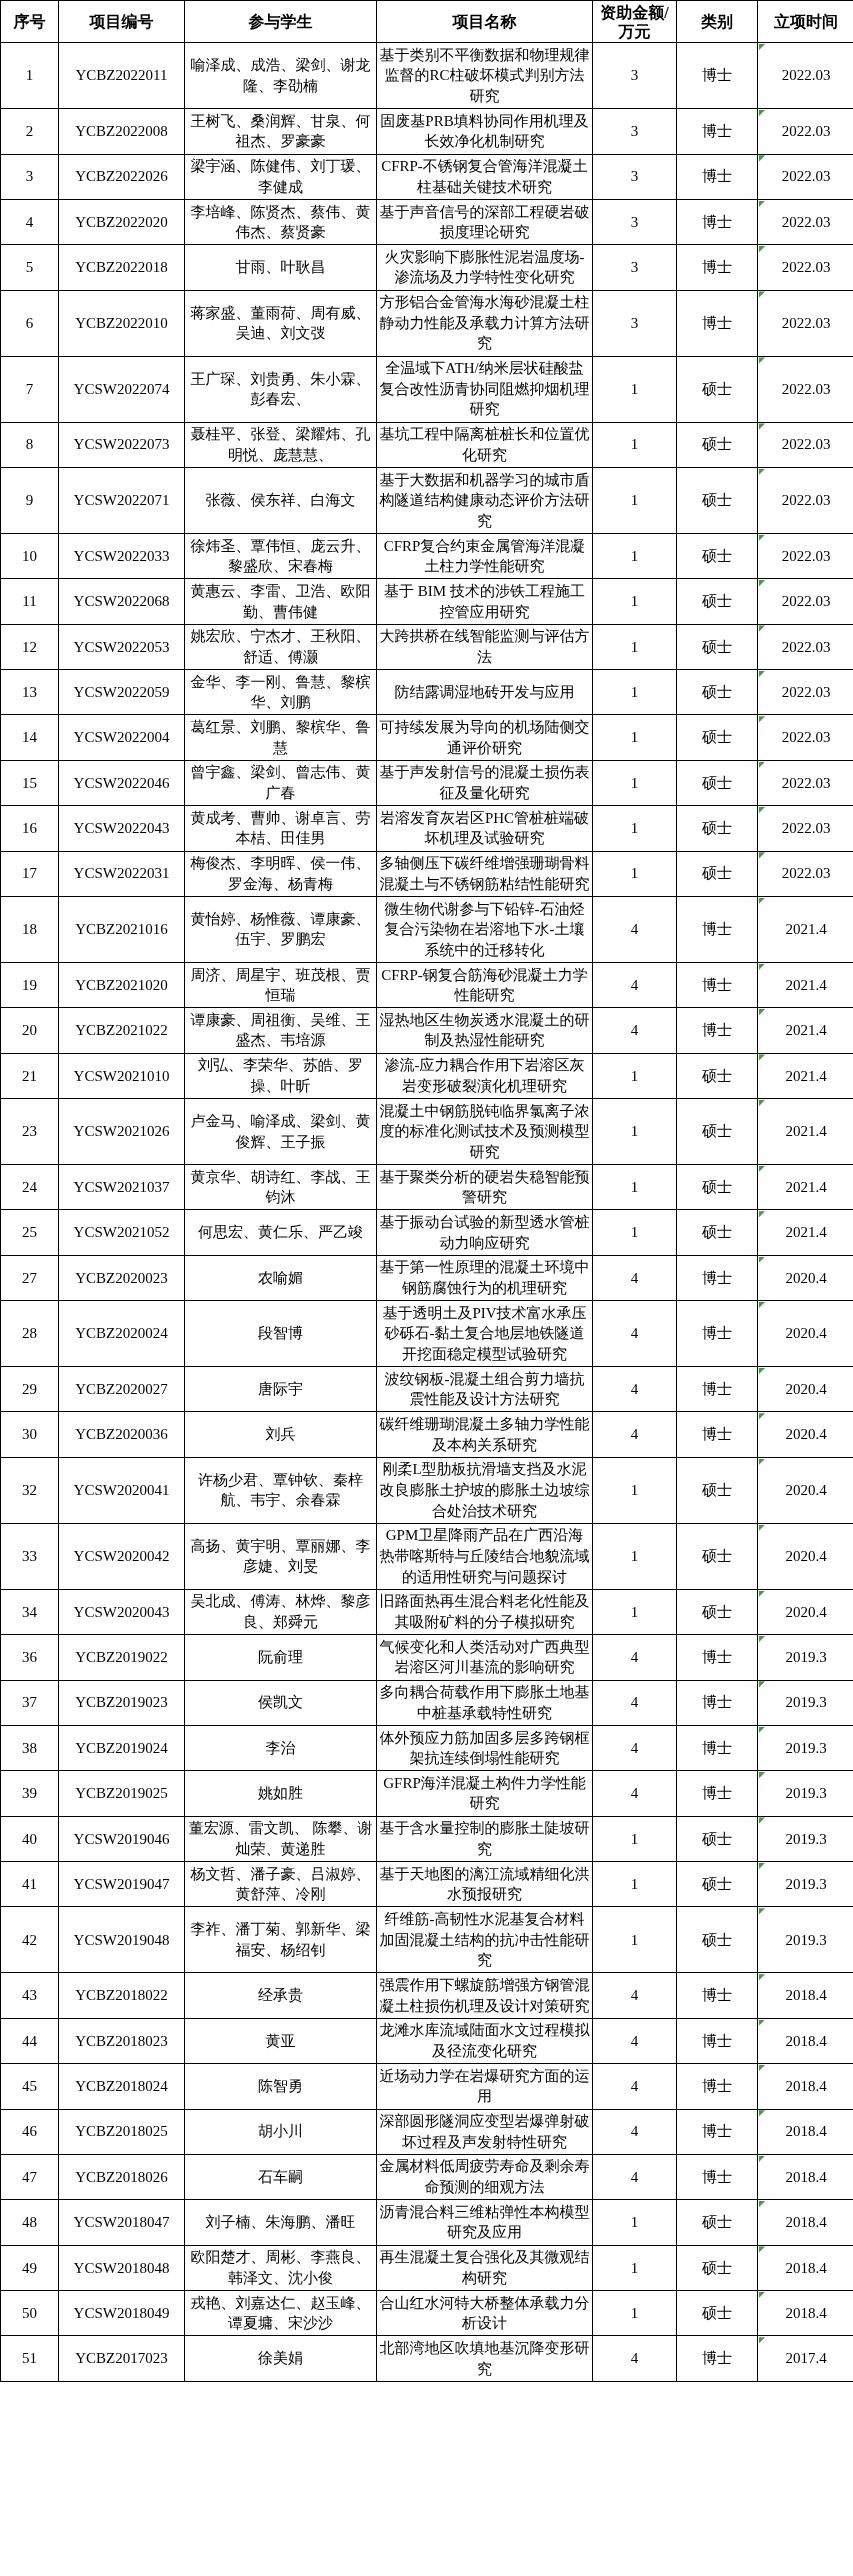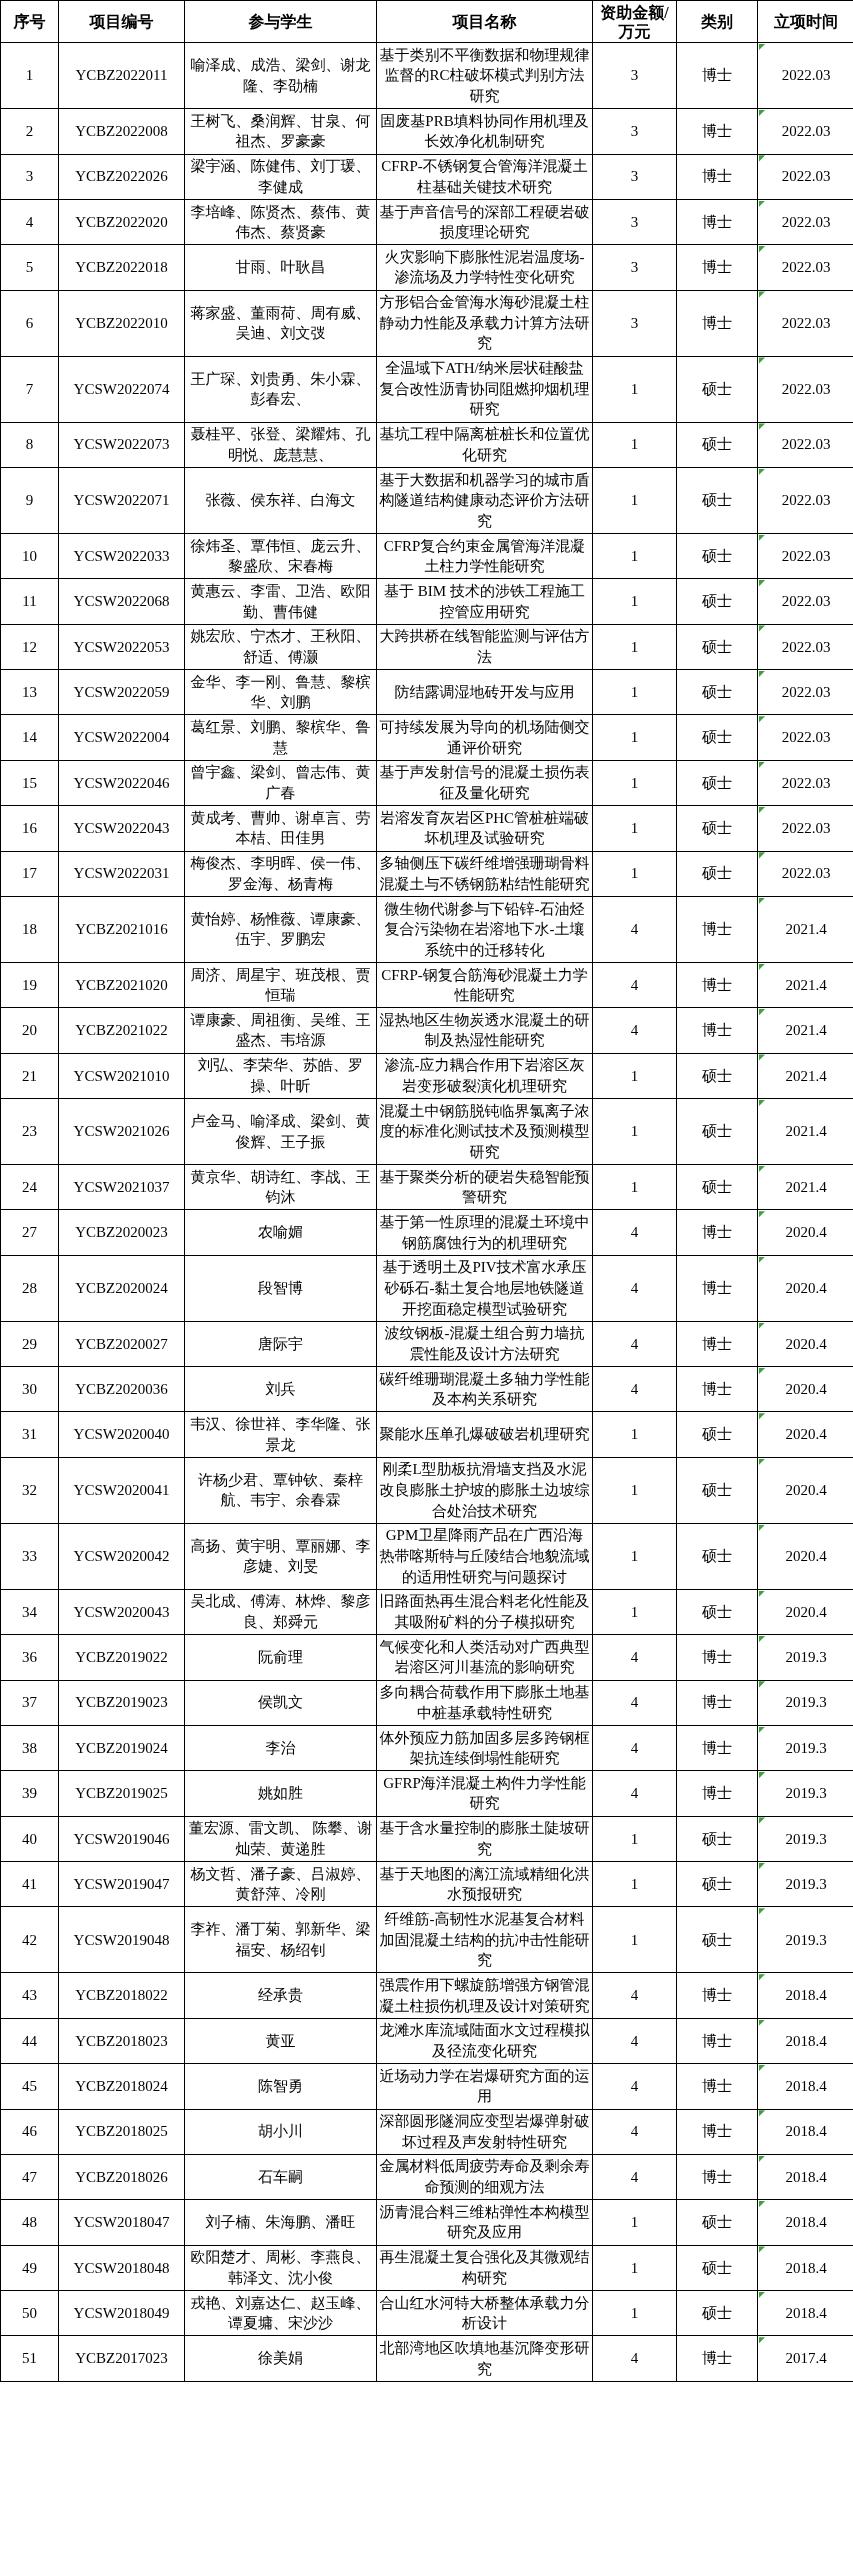--- a/index.html
+++ b/index.html
@@ -247,20 +247,29 @@
       <tr data-name="table-row">
         <td data-name="cell-no">24</td>
         <td data-name="cell-code">YCSW2021037</td>
         <td data-name="cell-students">黄京华、胡诗红、李战、王钧沐</td>
         <td data-name="cell-title">基于聚类分析的硬岩失稳智能预警研究</td>
         <td data-name="cell-amount">1</td>
         <td data-name="cell-category">硕士</td>
         <td data-name="cell-date"><span class="corner" data-name="green-corner-marker-icon" style="background: rgb(58, 163, 58);"></span><span data-name="date-text">2021.4</span></td>
       </tr>
       <tr data-name="table-row">
+        <td data-name="cell-no">25</td>
+        <td data-name="cell-code">YCSW2021052</td>
+        <td data-name="cell-students">何思宏、黄仁乐、严乙竣</td>
+        <td data-name="cell-title">基于振动台试验的新型透水管桩动力响应研究</td>
+        <td data-name="cell-amount">1</td>
+        <td data-name="cell-category">硕士</td>
+        <td data-name="cell-date"><span class="corner" data-name="green-corner-marker-icon" style="background: rgb(58, 163, 58);"></span><span data-name="date-text">2021.4</span></td>
+      </tr>
+      <tr data-name="table-row">
         <td data-name="cell-no">27</td>
         <td data-name="cell-code">YCBZ2020023</td>
         <td data-name="cell-students">农喻媚</td>
         <td data-name="cell-title">基于第一性原理的混凝土环境中钢筋腐蚀行为的机理研究</td>
         <td data-name="cell-amount">4</td>
         <td data-name="cell-category">博士</td>
         <td data-name="cell-date"><span class="corner" data-name="green-corner-marker-icon" style="background: rgb(58, 163, 58);"></span><span data-name="date-text">2020.4</span></td>
       </tr>
       <tr data-name="table-row">
         <td data-name="cell-no">28</td>
@@ -280,29 +289,20 @@
         <td data-name="cell-category">博士</td>
         <td data-name="cell-date"><span class="corner" data-name="green-corner-marker-icon" style="background: rgb(58, 163, 58);"></span><span data-name="date-text">2020.4</span></td>
       </tr>
       <tr data-name="table-row">
         <td data-name="cell-no">30</td>
         <td data-name="cell-code">YCBZ2020036</td>
         <td data-name="cell-students">刘兵</td>
         <td data-name="cell-title">碳纤维珊瑚混凝土多轴力学性能及本构关系研究</td>
         <td data-name="cell-amount">4</td>
         <td data-name="cell-category">博士</td>
-        <td data-name="cell-date"><span class="corner" data-name="green-corner-marker-icon" style="background: rgb(58, 163, 58);"></span><span data-name="date-text">2020.4</span></td>
-      </tr>
-      <tr data-name="table-row">
-        <td data-name="cell-no">31</td>
-        <td data-name="cell-code">YCSW2020040</td>
-        <td data-name="cell-students">韦汉、徐世祥、李华隆、张景龙</td>
-        <td data-name="cell-title">聚能水压单孔爆破破岩机理研究</td>
-        <td data-name="cell-amount">1</td>
-        <td data-name="cell-category">硕士</td>
         <td data-name="cell-date"><span class="corner" data-name="green-corner-marker-icon" style="background: rgb(58, 163, 58);"></span><span data-name="date-text">2020.4</span></td>
       </tr>
       <tr data-name="table-row">
         <td data-name="cell-no">32</td>
         <td data-name="cell-code">YCSW2020041</td>
         <td data-name="cell-students">许杨少君、覃钟钦、秦梓航、韦宇、余春霖</td>
         <td data-name="cell-title">刚柔L型肋板抗滑墙支挡及水泥改良膨胀土护坡的膨胀土边坡综合处治技术研究</td>
         <td data-name="cell-amount">1</td>
         <td data-name="cell-category">硕士</td>
         <td data-name="cell-date"><span class="corner" data-name="green-corner-marker-icon" style="background: rgb(58, 163, 58);"></span><span data-name="date-text">2020.4</span></td>

